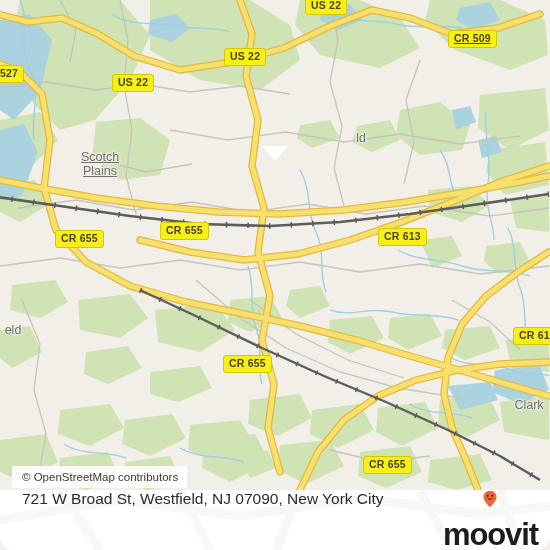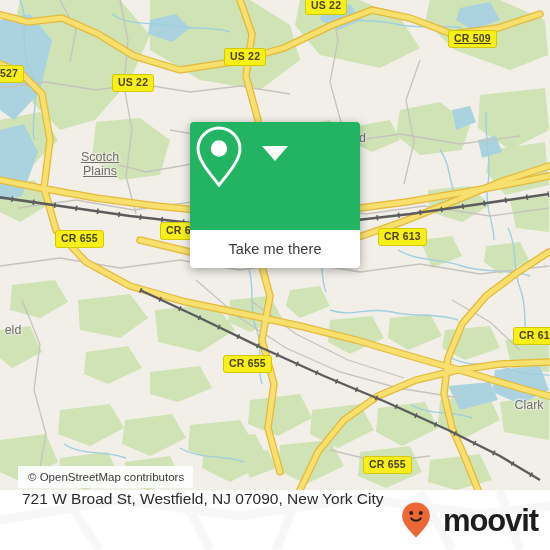--- a/index.html
+++ b/index.html
@@ -1,21 +1,21 @@
 <!DOCTYPE html>
 <html><head>
 <meta charset="utf-8">
 <style>
   html,body{margin:0;padding:0;}
   body{
     width:550px;height:550px;overflow:hidden;
     font-family:"Liberation Sans","DejaVu Sans",sans-serif;
     background:#f2efe9;
   }
-  #root{position:relative;width:550px;height:550px;overflow:hidden;background:#f2efe9;}
+  #root{position:relative;width:550px;height:550px;overflow:hidden;background:#f2efe9;border-radius:13px;}
 
   
   .map{position:absolute;left:0;top:0;width:550px;height:490px;overflow:hidden;background:#f2efe9;}
   .map svg{position:absolute;left:0;top:0;}
 
   
   .shield{
     position:absolute;
     background:#f7f018;
     border:1px solid #d4c800;
@@ -35,21 +35,21 @@
     color:#706f6c;
     font-size:12.5px;
     line-height:14px;
     text-align:center;
     white-space:nowrap;
     text-shadow:0 0 3px #f2efe9,0 0 2px #f2efe9,1px 1px 2px #f2efe9,-1px -1px 2px #f2efe9;
   }
 
   
   .attrib{
-    position:absolute;left:18px;top:466px;
+    position:absolute;left:12px;top:466px;
     background:rgba(255,255,255,.88);
     color:#3c3c3c;
     font-size:11.5px;
     line-height:14px;
     padding:4px 9px 4px 10px;
     white-space:nowrap;
   }
 
   
   .popup{
@@ -100,20 +100,21 @@
     color:#2b2b2b;
     font-size:15.5px;
     line-height:18px;
     white-space:nowrap;
     flex:0 0 auto;
   }
   .brand{
     margin-left:auto;
     display:flex;align-items:center;
     gap:11px;
+    flex-direction:column;
   }
   .brand-word{
     color:#1d1d1b;
     font-size:31px;
     line-height:31px;
     font-weight:bold;
     letter-spacing:-1.1px;
     margin-left:1px;
   }
 </style>
@@ -268,29 +269,20 @@
     </div>
 
     <div>
       <div class="place" style="left:60px;top:150px;width:80px;white-space:pre;text-decoration:underline;">Scotch
 Plains</div>
       <div class="place" style="left:348px;top:131px;width:26px;">ld</div>
       <div class="place" style="left:-4px;top:323px;width:34px;">eld</div>
       <div class="place" style="left:505px;top:398px;width:48px;">Clark</div>
     </div>
 
-    <div class="popup">
-      <div class="popup-top">
-        <svg width="58" height="70" viewBox="0 0 58 70">
-          <path d="M29 6 C17.5 6 8 15.3 8 26.8 C8 38 19 50.5 29 63 C39 50.5 50 38 50 26.8 C50 15.3 40.5 6 29 6 Z" fill="none" stroke="#ffffff" stroke-width="3"></path>
-          <circle cx="29" cy="26.5" r="8.2" fill="#ffffff"></circle>
-        </svg>
-      </div>
-      <div class="popup-bottom">Take me there</div>
-    </div>
     <div class="popup-tail"></div>
 
     <div class="attrib">© OpenStreetMap contributors</div>
   </div>
 
   <div class="footer">
     <svg class="footer-watermark" viewBox="0 0 550 550">
       <g stroke="#9a9a9a" fill="none" stroke-width="9">
         <path d="M0,520 L120,500 L240,516 L360,498 L480,514 L550,506"></path>
         <path d="M60,490 L100,550"></path>

